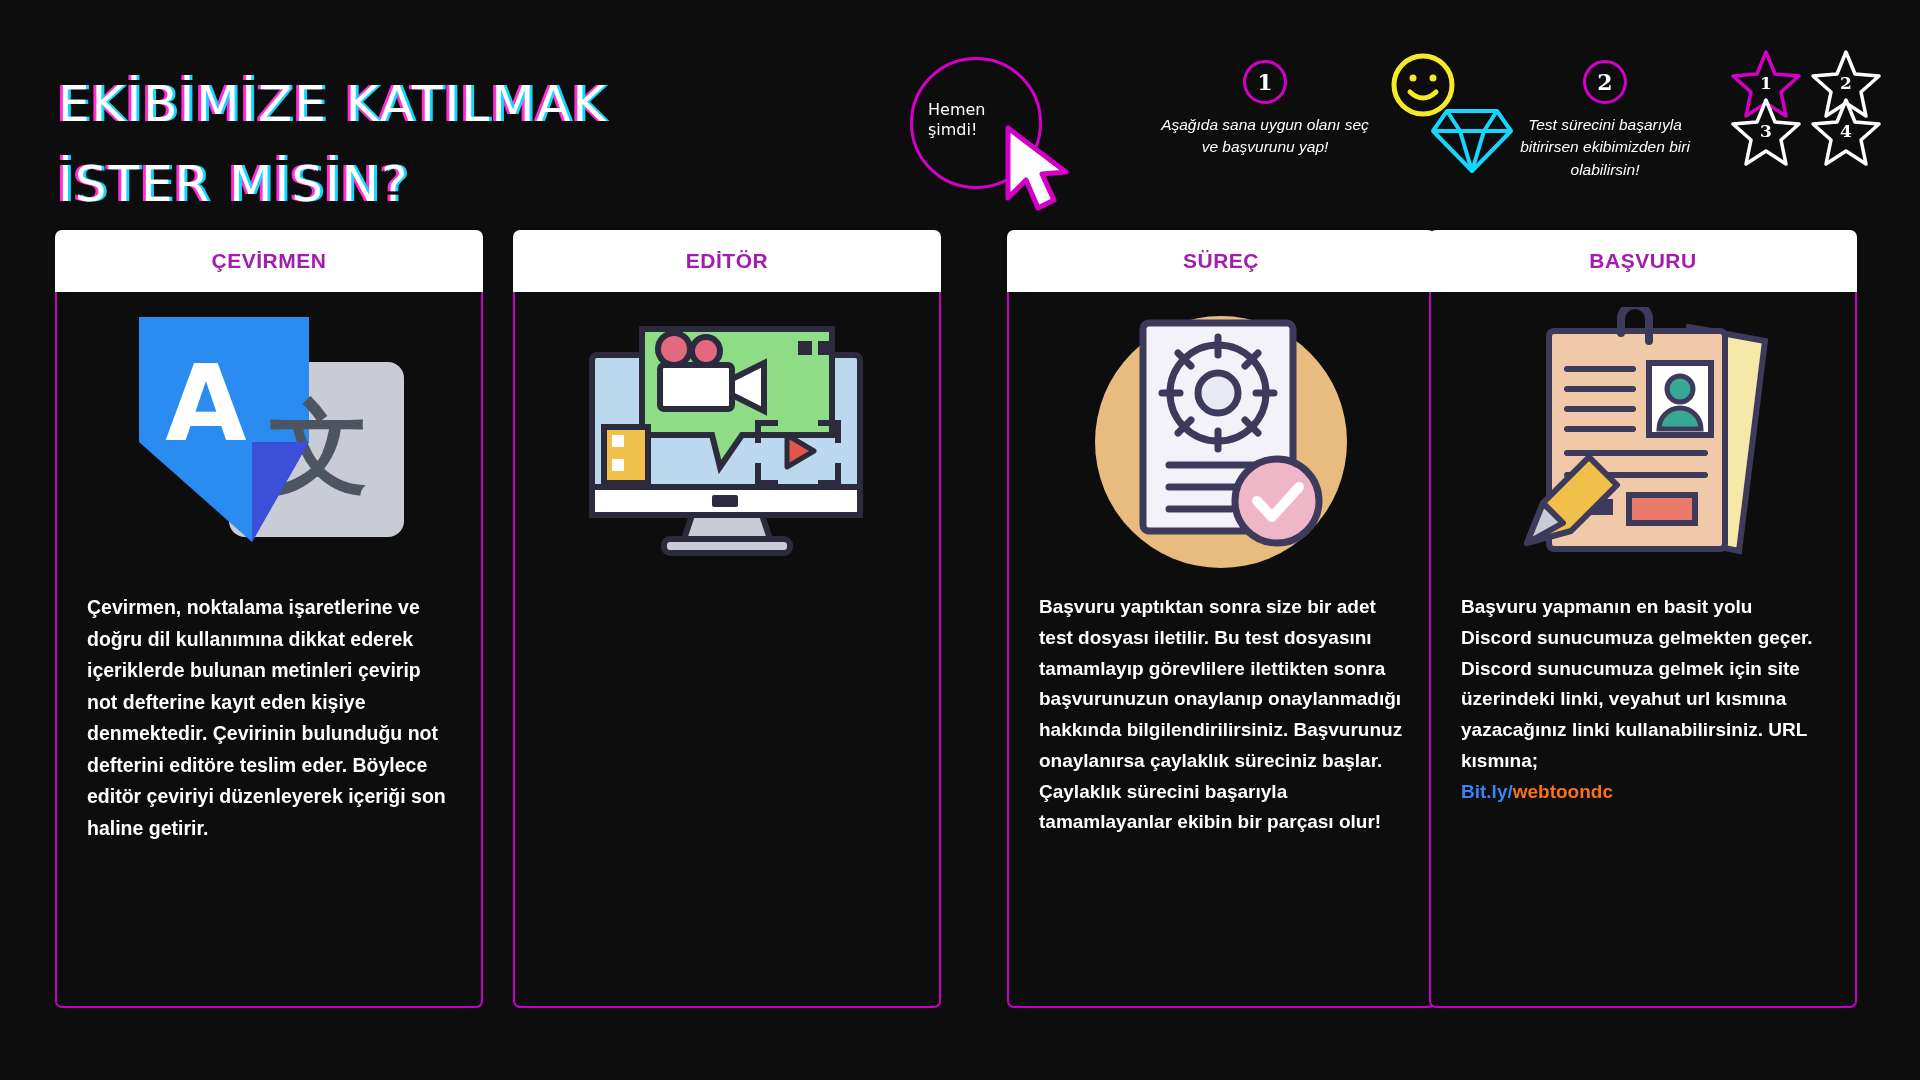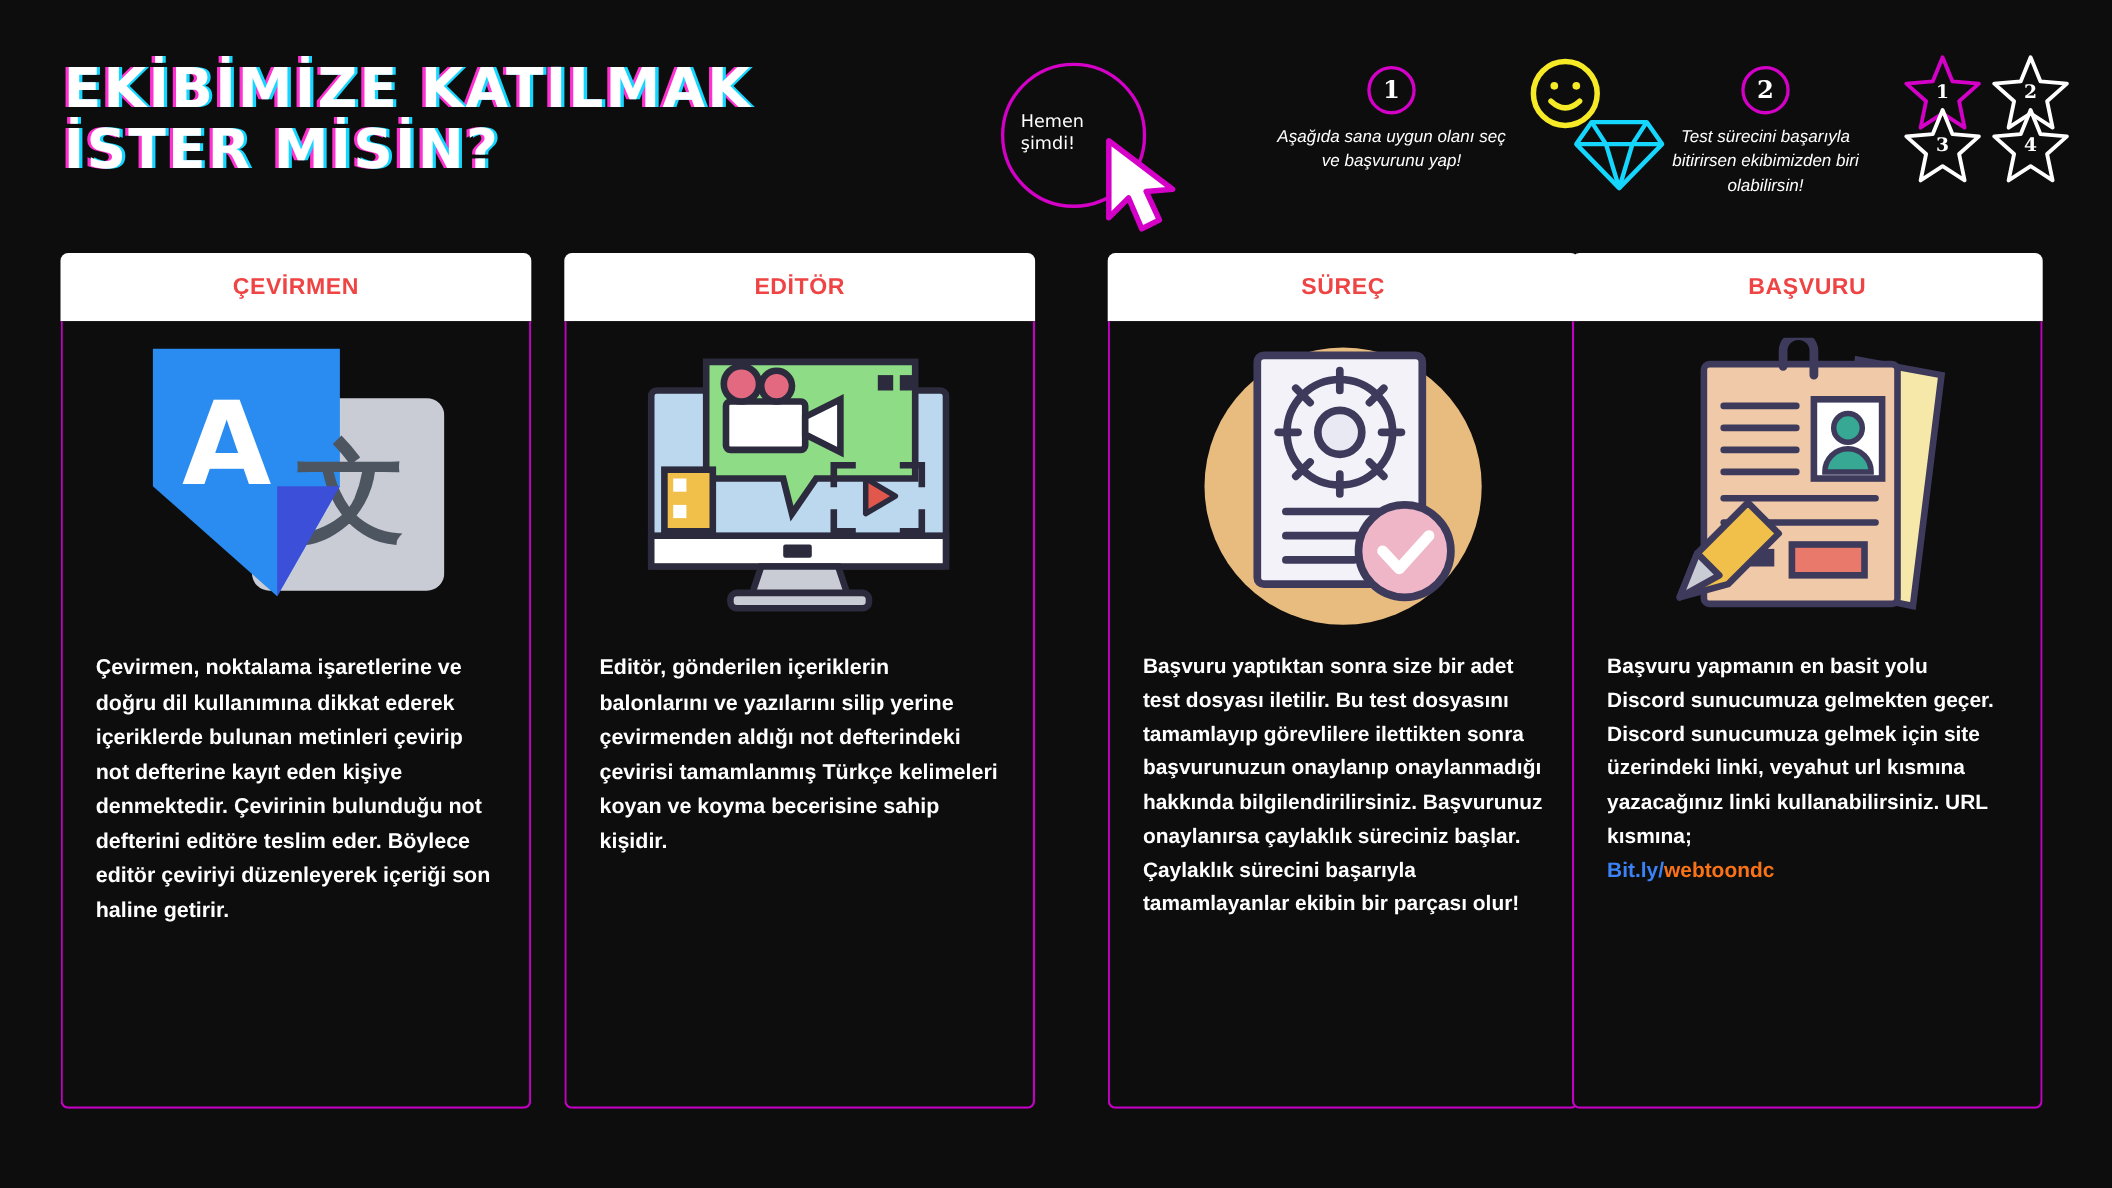--- a/index.html
+++ b/index.html
@@ -24,27 +24,28 @@
     height: 222px;
   }
   .title-block {
     position: absolute;
     left: 58px;
     top: 52px;
     width: 820px;
   }
   .title-line {
     font-family: "DejaVu Sans", sans-serif;
-    font-weight: bold;
+    font-weight: normal;
     font-size: 50px;
     letter-spacing: 2px;
     line-height: 1.12;
     color: #ffffff;
     text-shadow: 3px 0 0 #15d6ff, -3px 0 0 #ff2fd1;
     text-transform: uppercase;
+    margin-top: 24px;
   }
 
   
   .hemen-wrap {
     position: absolute;
     left: 900px;
     top: 52px;
     width: 210px;
     height: 160px;
   }
@@ -139,21 +140,21 @@
 
   .card-head {
     height: 62px;
     background: #ffffff;
     border-radius: 7px 7px 0 0;
     display: flex;
     align-items: center;
     justify-content: center;
   }
   .card-head-label {
-    color: #ef4444;
+    color: #a21caf;
     font-weight: bold;
     font-size: 21px;
     letter-spacing: 0.5px;
   }
   .card-body {
     height: 716px;
     border: 2px solid #c300c3;
     border-top: none;
     border-radius: 0 0 7px 7px;
     box-sizing: border-box;
@@ -304,21 +305,20 @@
 
           <g stroke="#2b2b3d" stroke-width="6" fill="none">
             <path d="M196 106 H176 V126"></path>
               <path d="M236 106 H256 V126"></path>
             <path d="M196 166 H176 V146"></path>
               <path d="M236 166 H256 V146"></path>
           </g>
           <path d="M205 118 L232 134 L205 150 Z" fill="#e2574c" stroke="#2b2b3d" stroke-width="5" stroke-linejoin="round"></path>
         </svg>
       </div>
-      <div class="card-text">Editör, gönderilen içeriklerin balonlarını ve yazılarını silip yerine çevirmenden aldığı not defterindeki çevirisi tamamlanmış Türkçe kelimeleri koyan ve koyma becerisine sahip kişidir.</div>
     </div>
   </div>
 
   <div class="card card-3">
     <div class="card-head">
       <span class="card-head-label">SÜREÇ</span>
     </div>
     <div class="card-body">
       <div class="card-art">
         <svg width="300" height="270" viewBox="0 0 300 270">

